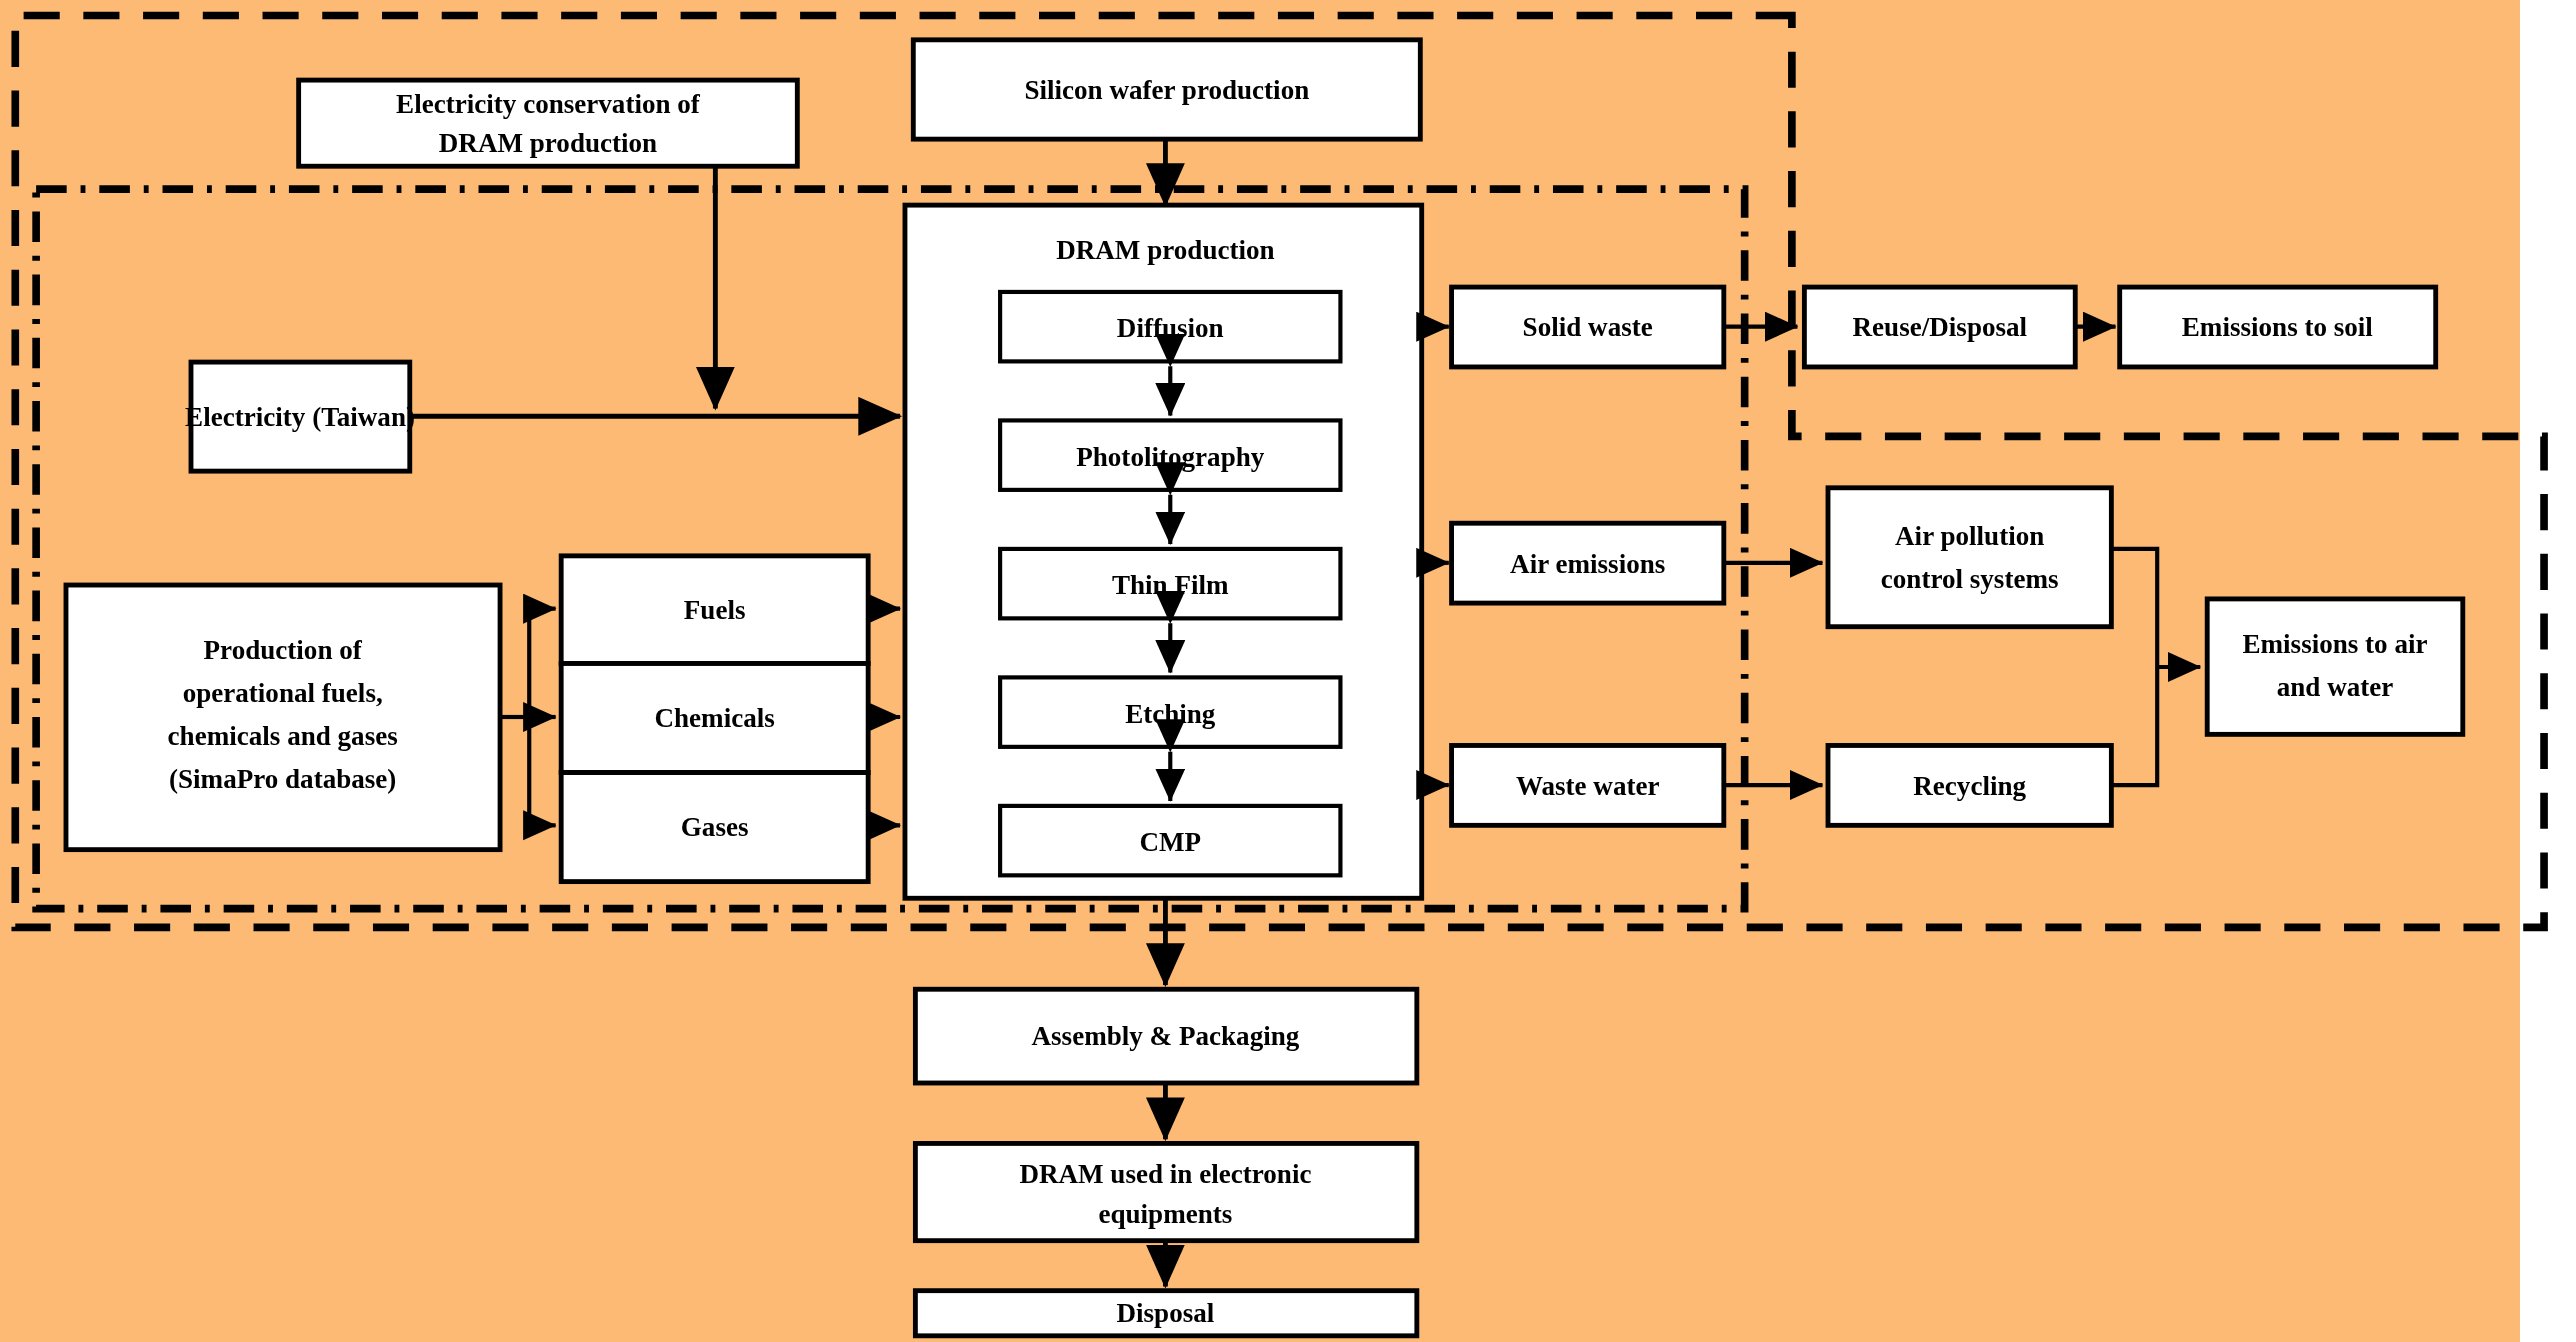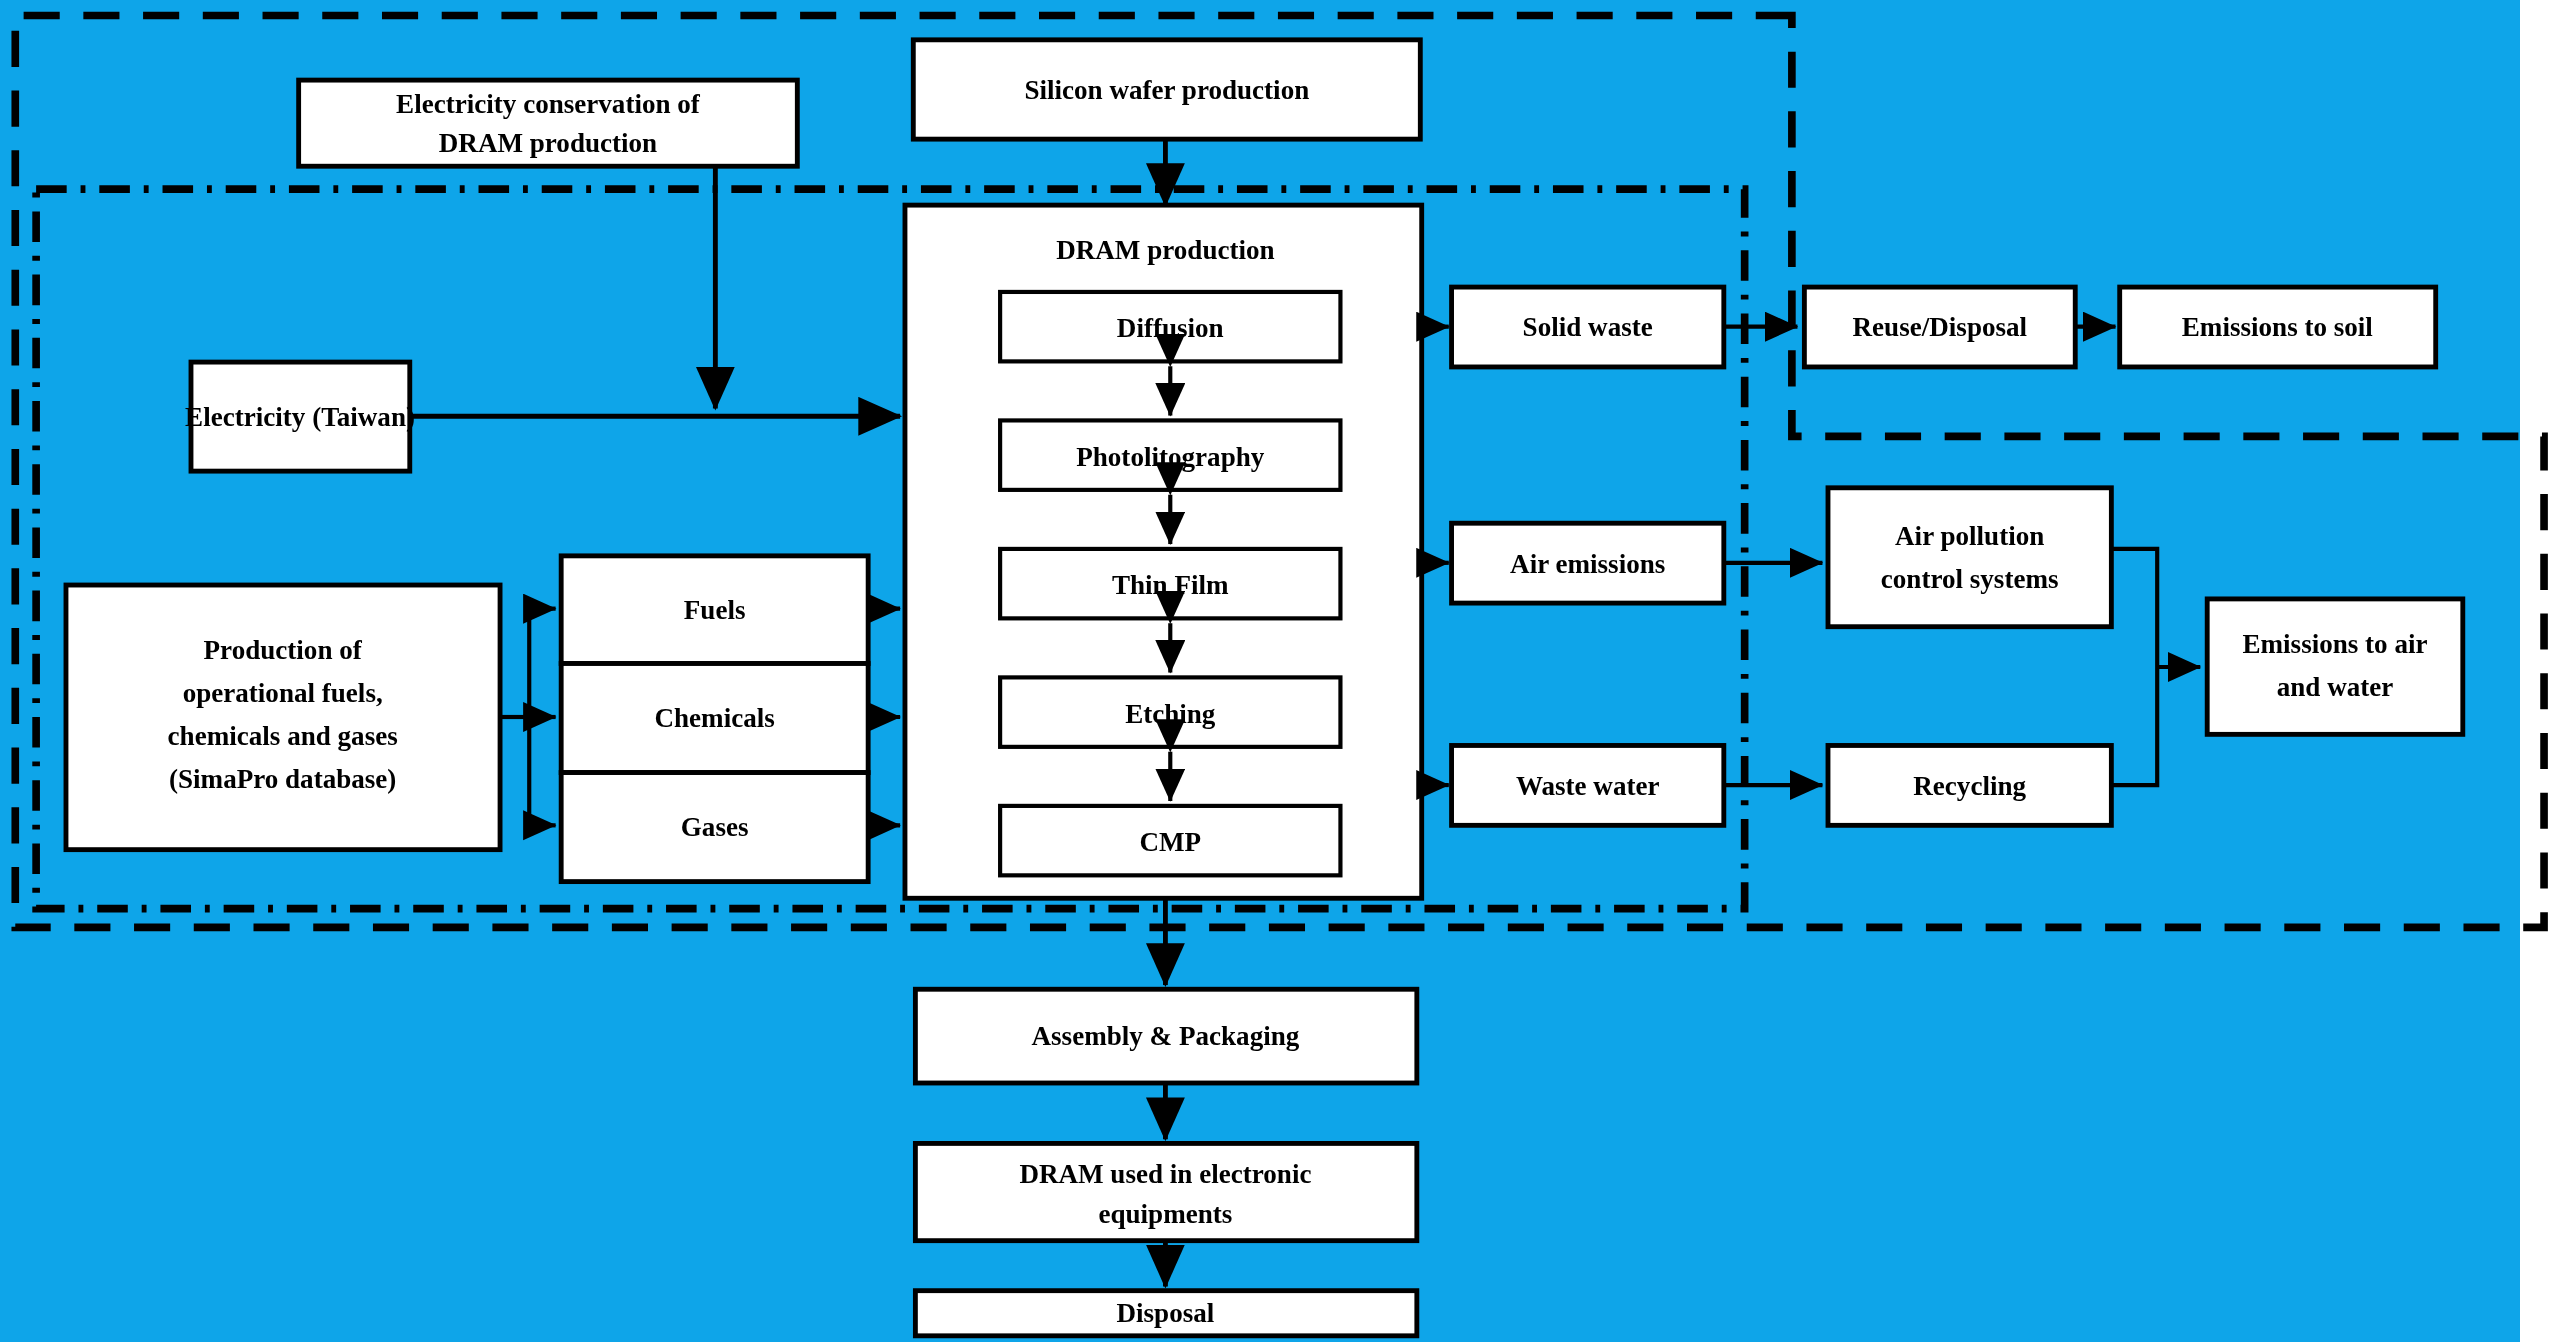--- a/index.html
+++ b/index.html
@@ -1,18 +1,18 @@
 <!DOCTYPE html>
 <html style="font-size:11px"><head>
 <meta charset="utf-8">
 <style>
   html,body{margin:0;padding:0;background:#ffffff;}
   body{width:2576px;height:1343px;overflow:hidden;
        font-family:"Liberation Serif",serif;}
-  #stage{position:relative;width:2520px;height:1343px;background:#0ea5e9;}
+  #stage{position:relative;width:2520px;height:1343px;background:#fdba74;}
   svg{position:absolute;left:0;top:0;width:2576px;height:1343px;}
   .bx{fill:#ffffff;stroke:#000000;stroke-width:7;}
   .bx-inner{fill:#ffffff;stroke:#000000;stroke-width:6;}
   .ln{stroke:#000000;stroke-width:7;fill:none;}
   .ln-thin{stroke:#000000;stroke-width:6;fill:none;}
   .bnd-dash{fill:none;stroke:#000000;stroke-width:11;
             stroke-dasharray:52 34;}
   .bnd-dashdot{fill:none;stroke:#000000;stroke-width:11;
             stroke-dasharray:44 20 7 20;}
   text{font-family:"Liberation Serif",serif;fill:#000;

